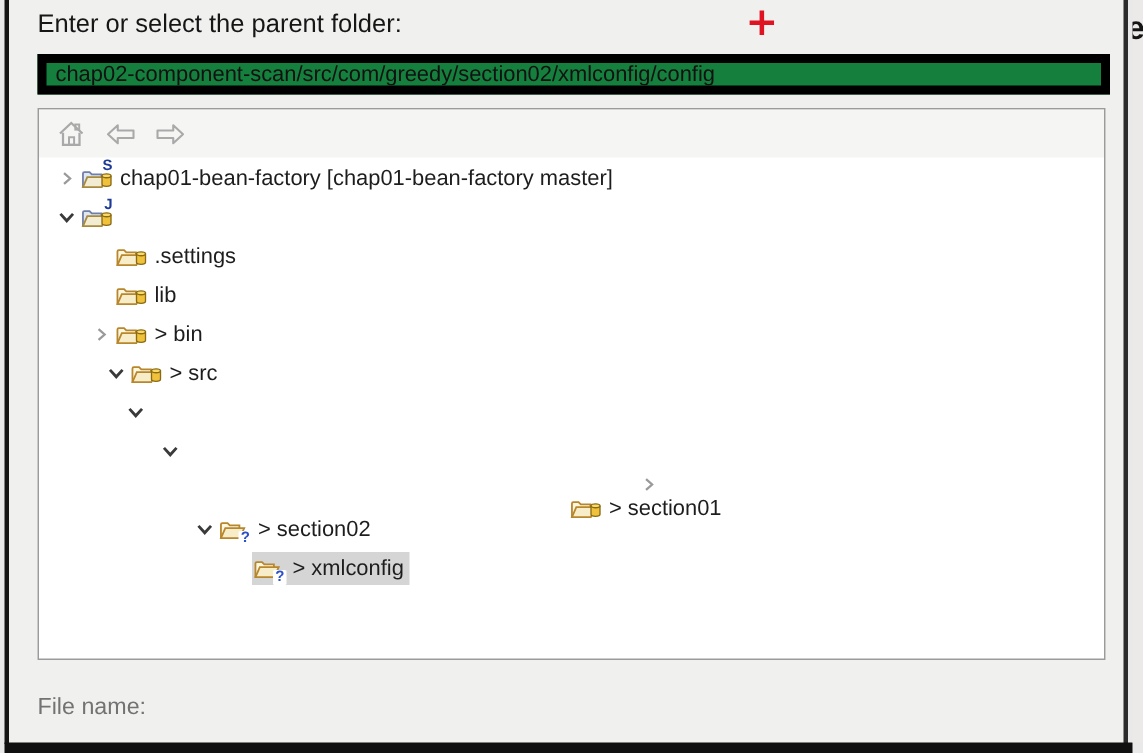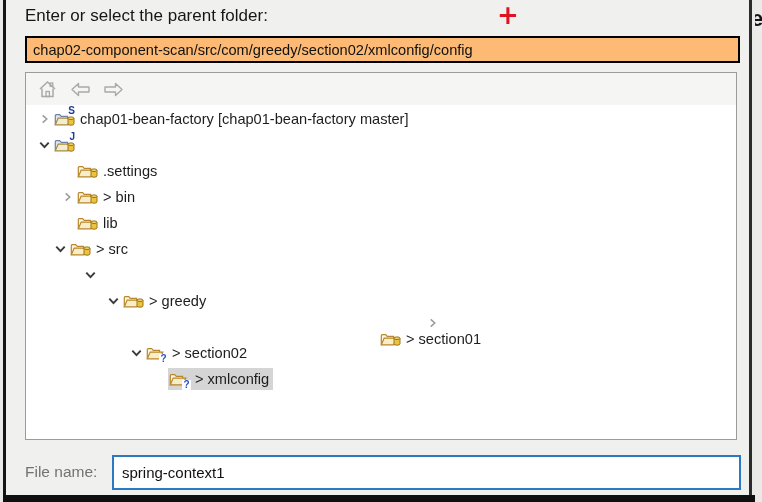--- a/index.html
+++ b/index.html
@@ -35,21 +35,21 @@
     font-size:17px; color:#161616;
   }
   .cursor-plus {
     position:absolute; left:491px; top:0px;
     font-size:26px; font-weight:bold; color:#e01322;
     font-family:"DejaVu Sans",sans-serif;
   }
   
   .parent-input {
     position:absolute; left:19px; top:36px; width:715px; height:27px;
-    background:#fdba74; border:2px solid #000000;
+    background:#15803d; border:6px solid #000000;
     font-family:"Liberation Sans","DejaVu Sans",sans-serif;
     font-size:14.6px; color:#111; padding:0 6px; outline:none;
   }
   
   .tree-panel {
     position:absolute; left:19px; top:72px; width:712px; height:368px;
     background:#fff; border:1px solid #9b9b9b; overflow:hidden;
   }
   .tree-toolbar {
     height:32px; background:#f5f5f4;
@@ -177,56 +177,56 @@
               </svg>
               <span class="bbadge"><svg width="8" height="10" viewBox="0 0 8 10">
                   <path d="M1 2.2 L1 7.8 Q1 9.2 4 9.2 Q7 9.2 7 7.8 L7 2.2" fill="#f0c23c" stroke="#8a6a14" stroke-width="0.9"></path>
                   <ellipse cx="4" cy="2.2" rx="3" ry="1.3" fill="#f8d96a" stroke="#8a6a14" stroke-width="0.9"></ellipse>
                 </svg></span>
             </span>
             <span class="tlabel">.settings</span>
           </span>
         </div>
         <div class="trow" style="padding-left: 33px;">
+          <span class="chev"></span>
+          <span class="content">
+            <span class="ticon">
+              <svg class="fold" width="18" height="15" viewBox="0 0 18 15">
+                <path d="M1.3 12.6 L1.3 3.6 Q1.3 2.7 2.2 2.7 L5.7 2.7 L7.2 4.3 L13.6 4.3 L13.6 6.1" fill="#fdf7e0" stroke="#b8862b" stroke-width="1.2"></path>
+                <path d="M1.3 12.8 L4.2 6.1 L16.8 6.1 L13.9 12.8 Z" fill="#f7edc8" stroke="#b8862b" stroke-width="1.2"></path>
+              </svg>
+              <span class="bbadge"><svg width="8" height="10" viewBox="0 0 8 10">
+                  <path d="M1 2.2 L1 7.8 Q1 9.2 4 9.2 Q7 9.2 7 7.8 L7 2.2" fill="#f0c23c" stroke="#8a6a14" stroke-width="0.9"></path>
+                  <ellipse cx="4" cy="2.2" rx="3" ry="1.3" fill="#f8d96a" stroke="#8a6a14" stroke-width="0.9"></ellipse>
+                </svg></span>
+            </span>
+            <span class="tlabel">lib</span>
+          </span>
+        </div>
+        <div class="trow" style="padding-left: 33px;">
           <span class="chev">
             <svg width="9" height="10" viewBox="0 0 10 10">
               <path d="M3 1 L7.5 5 L3 9" fill="none" stroke="#9a9a9a" stroke-width="1.7"></path>
             </svg>
           </span>
           <span class="content">
             <span class="ticon">
               <svg class="fold" width="18" height="15" viewBox="0 0 18 15">
                 <path d="M1.3 12.6 L1.3 3.6 Q1.3 2.7 2.2 2.7 L5.7 2.7 L7.2 4.3 L13.6 4.3 L13.6 6.1" fill="#fdf7e0" stroke="#b8862b" stroke-width="1.2"></path>
                 <path d="M1.3 12.8 L4.2 6.1 L16.8 6.1 L13.9 12.8 Z" fill="#f7edc8" stroke="#b8862b" stroke-width="1.2"></path>
               </svg>
               <span class="bbadge"><svg width="8" height="10" viewBox="0 0 8 10">
                   <path d="M1 2.2 L1 7.8 Q1 9.2 4 9.2 Q7 9.2 7 7.8 L7 2.2" fill="#f0c23c" stroke="#8a6a14" stroke-width="0.9"></path>
                   <ellipse cx="4" cy="2.2" rx="3" ry="1.3" fill="#f8d96a" stroke="#8a6a14" stroke-width="0.9"></ellipse>
                 </svg></span>
             </span>
             <span class="tlabel">&gt; bin</span>
           </span>
         </div>
-        <div class="trow" style="padding-left: 33px;">
-          <span class="chev"></span>
-          <span class="content">
-            <span class="ticon">
-              <svg class="fold" width="18" height="15" viewBox="0 0 18 15">
-                <path d="M1.3 12.6 L1.3 3.6 Q1.3 2.7 2.2 2.7 L5.7 2.7 L7.2 4.3 L13.6 4.3 L13.6 6.1" fill="#fdf7e0" stroke="#b8862b" stroke-width="1.2"></path>
-                <path d="M1.3 12.8 L4.2 6.1 L16.8 6.1 L13.9 12.8 Z" fill="#f7edc8" stroke="#b8862b" stroke-width="1.2"></path>
-              </svg>
-              <span class="bbadge"><svg width="8" height="10" viewBox="0 0 8 10">
-                  <path d="M1 2.2 L1 7.8 Q1 9.2 4 9.2 Q7 9.2 7 7.8 L7 2.2" fill="#f0c23c" stroke="#8a6a14" stroke-width="0.9"></path>
-                  <ellipse cx="4" cy="2.2" rx="3" ry="1.3" fill="#f8d96a" stroke="#8a6a14" stroke-width="0.9"></ellipse>
-                </svg></span>
-            </span>
-            <span class="tlabel">lib</span>
-          </span>
-        </div>
-        <div class="trow" style="padding-left: 26px;">
+        <div class="trow" style="padding-left: 43px;">
           <span class="chev">
             <svg width="11" height="10" viewBox="0 0 11 10">
               <path d="M1.3 2.6 L5.5 7.2 L9.7 2.6" fill="none" stroke="#3a3a3a" stroke-width="1.9"></path>
             </svg>
           </span>
           <span class="content">
             <span class="ticon">
               <svg class="fold" width="18" height="15" viewBox="0 0 18 15">
                 <path d="M1.3 12.6 L1.3 3.6 Q1.3 2.7 2.2 2.7 L5.7 2.7 L7.2 4.3 L13.6 4.3 L13.6 6.1" fill="#fdf7e0" stroke="#b8862b" stroke-width="1.2"></path>
                 <path d="M1.3 12.8 L4.2 6.1 L16.8 6.1 L13.9 12.8 Z" fill="#f7edc8" stroke="#b8862b" stroke-width="1.2"></path>
@@ -244,33 +244,20 @@
             <svg width="11" height="10" viewBox="0 0 11 10">
               <path d="M1.3 2.6 L5.5 7.2 L9.7 2.6" fill="none" stroke="#3a3a3a" stroke-width="1.9"></path>
             </svg>
           </span>
         </div>
         <div class="trow" style="padding-left: 79px;">
           <span class="chev">
             <svg width="11" height="10" viewBox="0 0 11 10">
               <path d="M1.3 2.6 L5.5 7.2 L9.7 2.6" fill="none" stroke="#3a3a3a" stroke-width="1.9"></path>
             </svg>
-          </span>
-          <span class="content">
-            <span class="ticon">
-              <svg class="fold" width="18" height="15" viewBox="0 0 18 15">
-                <path d="M1.3 12.6 L1.3 3.6 Q1.3 2.7 2.2 2.7 L5.7 2.7 L7.2 4.3 L13.6 4.3 L13.6 6.1" fill="#fdf7e0" stroke="#b8862b" stroke-width="1.2"></path>
-                <path d="M1.3 12.8 L4.2 6.1 L16.8 6.1 L13.9 12.8 Z" fill="#f7edc8" stroke="#b8862b" stroke-width="1.2"></path>
-              </svg>
-              <span class="bbadge"><svg width="8" height="10" viewBox="0 0 8 10">
-                  <path d="M1 2.2 L1 7.8 Q1 9.2 4 9.2 Q7 9.2 7 7.8 L7 2.2" fill="#f0c23c" stroke="#8a6a14" stroke-width="0.9"></path>
-                  <ellipse cx="4" cy="2.2" rx="3" ry="1.3" fill="#f8d96a" stroke="#8a6a14" stroke-width="0.9"></ellipse>
-                </svg></span>
-            </span>
-            <span class="tlabel">&gt; greedy</span>
           </span>
         </div>
         <div class="trow" style="padding-left: 102px; flex-direction: column;">
           <span class="chev">
             <svg width="9" height="10" viewBox="0 0 10 10">
               <path d="M3 1 L7.5 5 L3 9" fill="none" stroke="#9a9a9a" stroke-width="1.7"></path>
             </svg>
           </span>
           <span class="content">
             <span class="ticon">
@@ -314,21 +301,20 @@
               <span class="qbadge">?</span>
             </span>
             <span class="tlabel">&gt; xmlconfig</span>
           </span>
         </div>
       </div>
   </div>
 
   <div class="fname-label">File name:</div>
 
-  <input class="fname-input" value="spring-context1" style="">
 
 </div>
 
 <div class="bottom-bar"></div>
 
 <div class="right-strip">
   <span class="bg-glyph">e</span>
 </div>
 
 </body></html>

